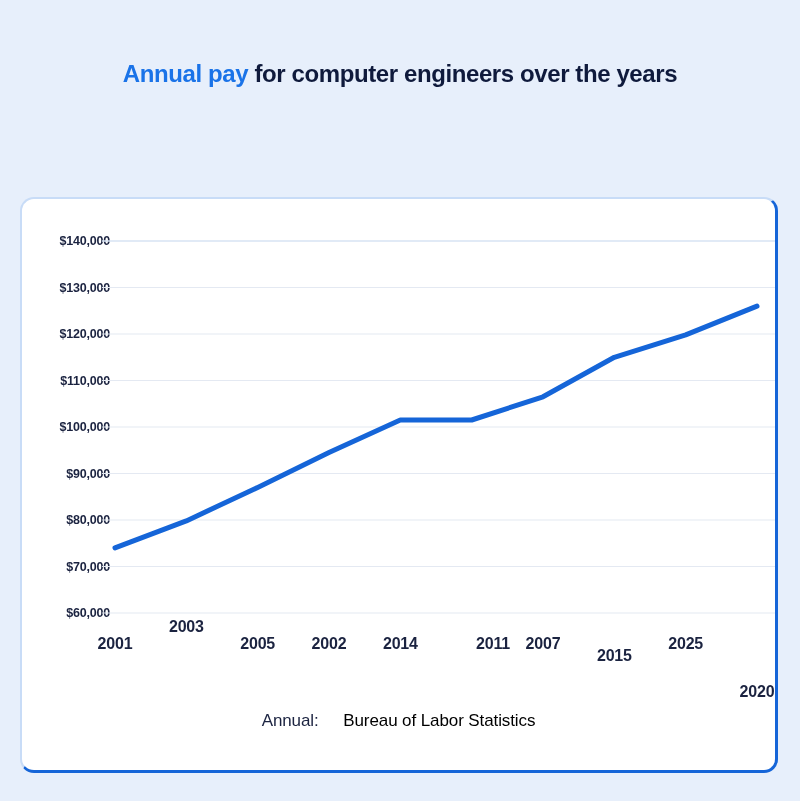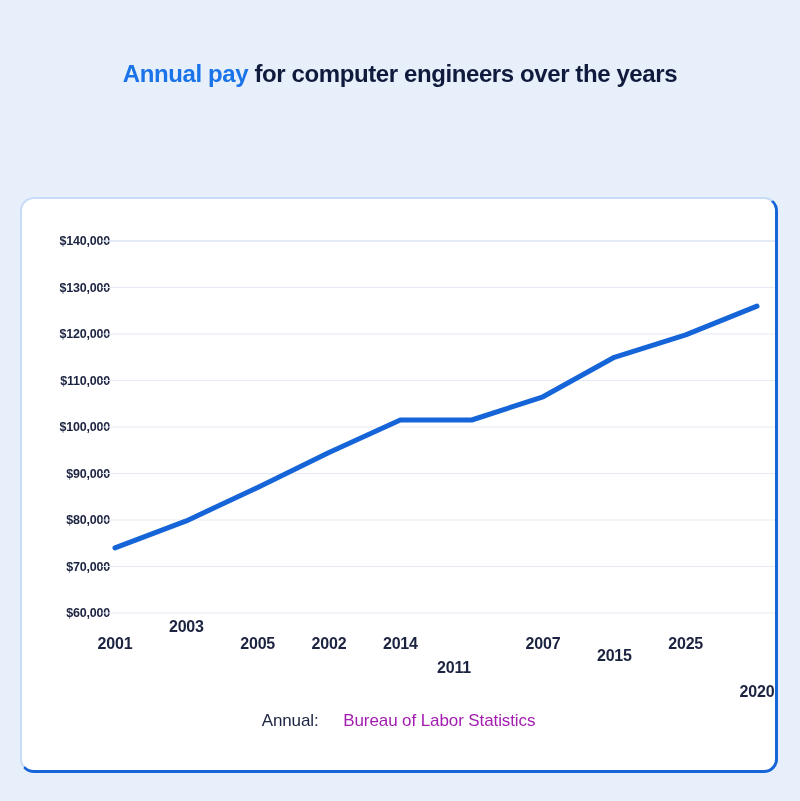--- a/index.html
+++ b/index.html
@@ -87,21 +87,21 @@
     position: absolute;
     left: 0;
     right: 0;
     top: 512px;
     text-align: center;
     font-size: 17px;
     color: #1b2340;
     letter-spacing: -0.1px;
   }
   #source-link {
-    color: #a21caf;
+    color: #000000;
     text-decoration: none;
     cursor: pointer;
     margin-left: 20px;
   }
 </style>
 </head>
 <body>
 
 <h1 id="page-title">
   <span class="accent">Annual pay</span><span> for computer engineers over the years</span>
@@ -137,21 +137,21 @@
         </g>
       <polyline id="data-line" fill="none" stroke-linecap="round" stroke-linejoin="round" points="93.0,348.9 164.3,321.9 235.7,288.4 307.0,253.6 378.3,221.0 449.7,221.0 521.0,197.8 592.3,158.3 663.7,135.9 735.0,107.1" stroke="#1565d8" stroke-width="5"></polyline>
     </svg>
 
     <div id="x-axis-labels">
         <div class="x-tick-label" style="left: 93px; top: 436px;">2001</div>
         <div class="x-tick-label" style="left: 164.333px; top: 419px;">2003</div>
         <div class="x-tick-label" style="left: 235.667px; top: 436px; text-align: center;">2005</div>
         <div class="x-tick-label" style="left: 307px; top: 436px;">2002</div>
         <div class="x-tick-label" style="left: 378.333px; top: 436px;">2014</div>
-        <div class="x-tick-label" style="left: 432px; top: 436px; margin-top: 24px;">2011</div>
+        <div class="x-tick-label" style="left: 471px; top: 436px;">2011</div>
         <div class="x-tick-label" style="left: 521px; top: 436px;">2007</div>
         <div class="x-tick-label" style="left: 592.333px; top: 448px;">2015</div>
         <div class="x-tick-label" style="left: 663.667px; top: 436px;">2025</div>
         <div class="x-tick-label" style="left: 735px; top: 436px; margin-top: 48px;">2020</div>
       </div>
 
   </div>
 
   <div id="source-line">
     <span>Annual: </span><a id="source-link" href="#">Bureau of Labor Statistics</a>

